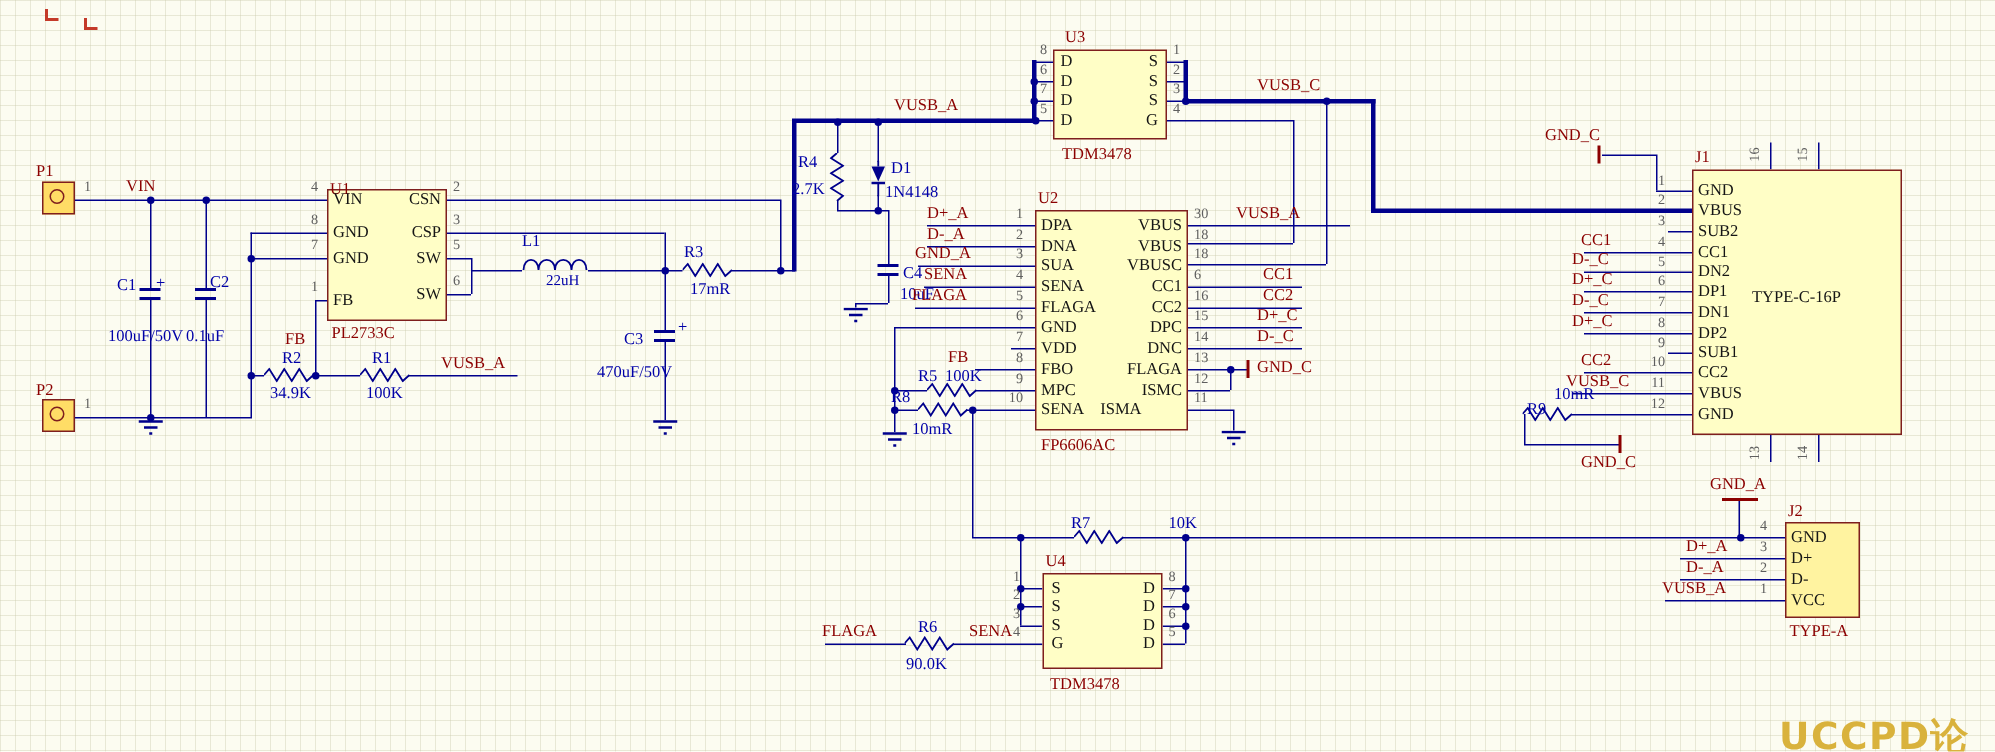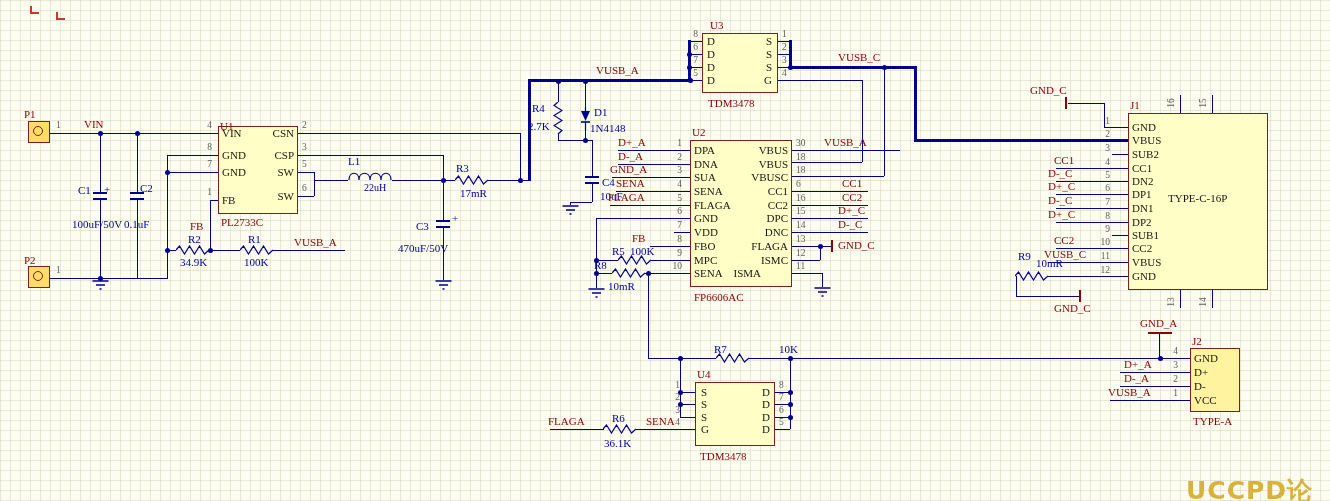--- a/index.html
+++ b/index.html
@@ -349,21 +349,21 @@
 
   <svg class="sym" style="left:716px;top:353px" width="33" height="10" viewBox="0 0 33 10">
       <polyline points="0,5 3.5,1 8.5,9 13.5,1 18.5,9 23.5,1 28.5,9 33,5" fill="none" stroke="#00008C" stroke-width="1.2"></polyline>
     </svg>
   <span class="t val" style="left:714px;top:343px">R7</span>
   <span class="t val" style="left:779px;top:343px">10K</span>
   <svg class="sym" style="left:603px;top:424px" width="33" height="10" viewBox="0 0 33 10">
       <polyline points="0,5 3.5,1 8.5,9 13.5,1 18.5,9 23.5,1 28.5,9 33,5" fill="none" stroke="#00008C" stroke-width="1.2"></polyline>
     </svg>
   <span class="t val" style="left:612px;top:412px">R6</span>
-  <span class="t val" style="left:604px;top:437px">36.1K</span>
+  <span class="t val" style="left:604px;top:437px">90.0K</span>
   <div class="box" style="left:695px;top:382px;width:80px;height:64px"></div>
   <span class="t refm" style="left:697px;top:368px">U4</span>
   <span class="t refm" style="left:700px;top:450px">TDM3478</span>
   <span class="t pnum tr" style="left:666px;top:380px;width:14px">1</span>
   <span class="t pnum tr" style="left:666px;top:392px;width:14px">2</span>
   <span class="t pnum tr" style="left:666px;top:405px;width:14px">3</span>
   <span class="t pnum tr" style="left:666px;top:417px;width:14px">4</span>
   <span class="t pnum" style="left:779px;top:380px">8</span>
   <span class="t pnum" style="left:779px;top:392px">7</span>
   <span class="t pnum" style="left:779px;top:405px">6</span>
@@ -405,21 +405,21 @@
   <span class="t pname" style="left:1132px;top:256px">VBUS</span>
   <span class="t pname" style="left:1132px;top:270px">GND</span>
   <span class="t pnum rot" style="left:1166px;top:98px">16</span>
   <span class="t pnum rot" style="left:1198px;top:98px">15</span>
   <span class="t pnum rot" style="left:1166px;top:297px">13</span>
   <span class="t pnum rot" style="left:1198px;top:297px">14</span>
 
   <svg class="sym" style="left:1015px;top:271px" width="33" height="10" viewBox="0 0 33 10">
       <polyline points="0,5 3.5,1 8.5,9 13.5,1 18.5,9 23.5,1 28.5,9 33,5" fill="none" stroke="#00008C" stroke-width="1.2"></polyline>
     </svg>
-  <span class="t val" style="left:1018px;top:250px">R9</span>
+  <span class="t val" style="left:1018px;top:267px">R9</span>
   <span class="t val" style="left:1036px;top:257px">10mR</span>
 
   <div class="conn" style="left:1190px;top:348px;width:50px;height:64px;background:#FFF3A0"></div>
   <span class="t refm" style="left:1192px;top:335px">J2</span>
   <span class="t refm" style="left:1193px;top:415px">TYPE-A</span>
   <span class="t pnum tr" style="left:1164px;top:346px;width:14px">4</span>
   <span class="t pnum tr" style="left:1164px;top:360px;width:14px">3</span>
   <span class="t pnum tr" style="left:1164px;top:374px;width:14px">2</span>
   <span class="t pnum tr" style="left:1164px;top:388px;width:14px">1</span>
   <span class="t pname" style="left:1194px;top:352px">GND</span>

